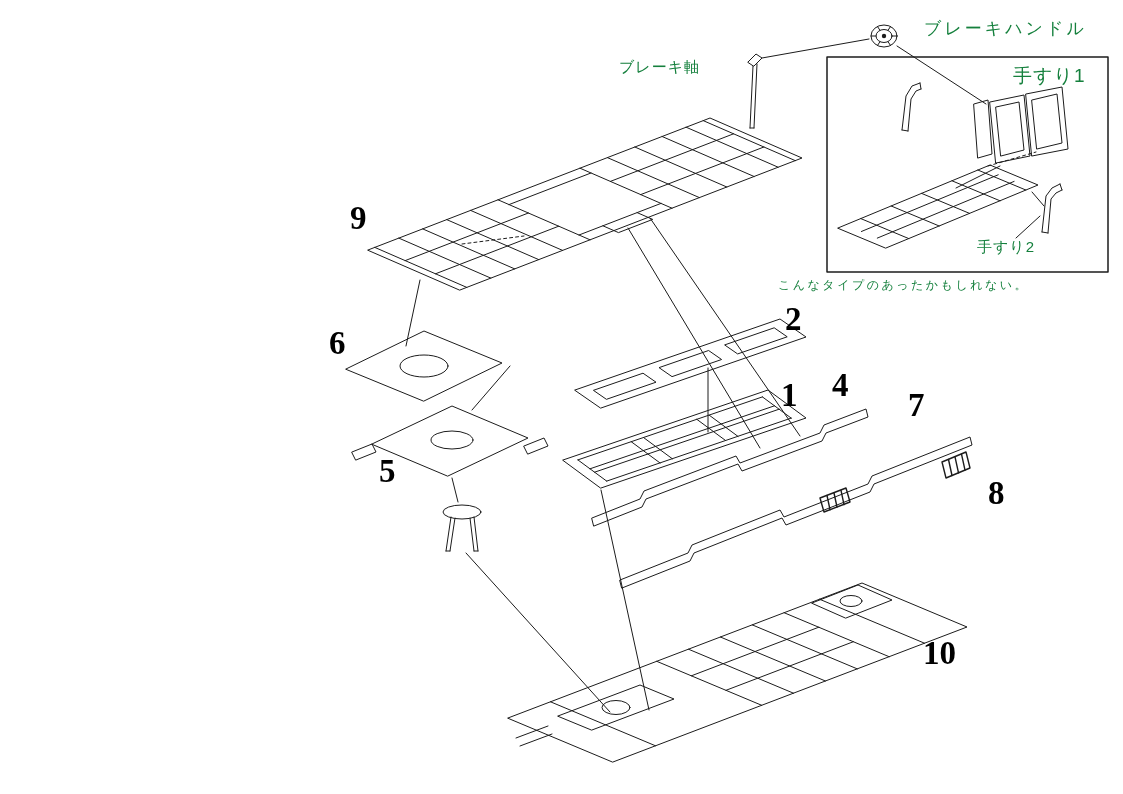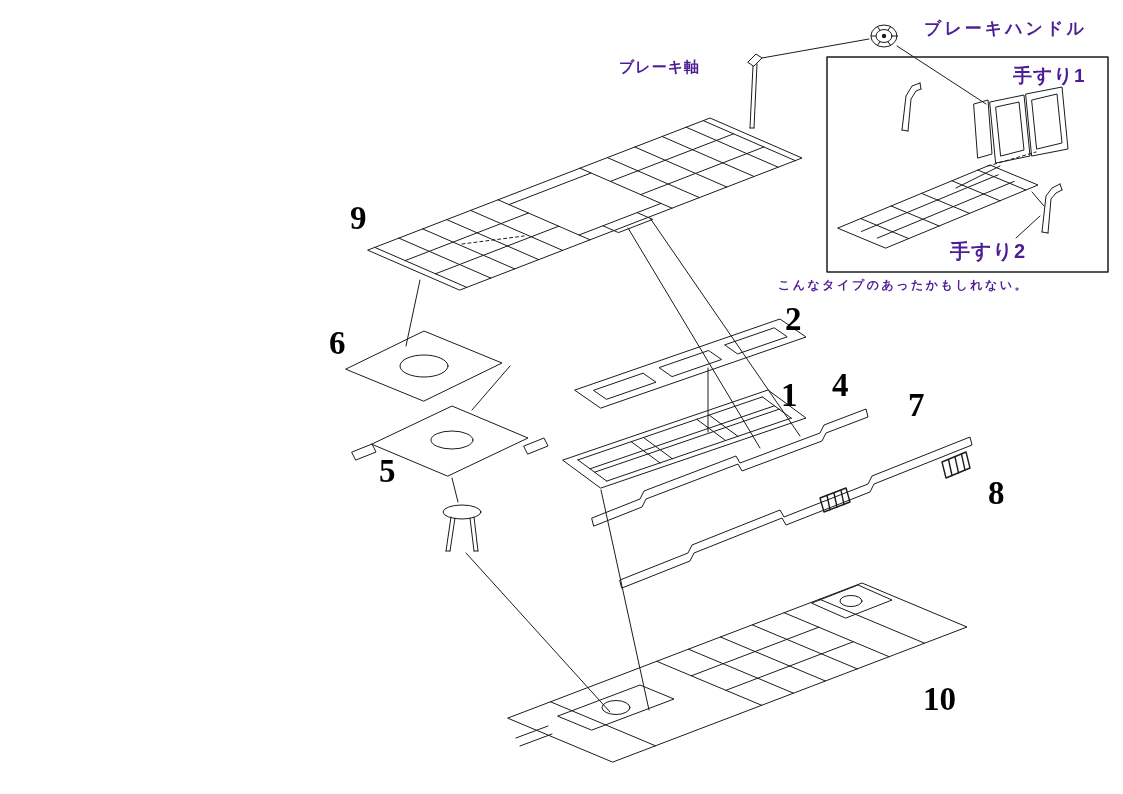--- a/index.html
+++ b/index.html
@@ -2,21 +2,21 @@
 <html><head>
 <meta charset="utf-8">
 <style>
   html,body{margin:0;padding:0;background:#fff;}
   #stage{
     position:relative;width:1123px;height:794px;background:#ffffff;
     overflow:hidden;font-family:"Liberation Sans",sans-serif;
   }
   #lineart{position:absolute;left:0;top:0;}
   .label{
-    position:absolute;color:#4c1d95;font-weight:700;white-space:nowrap;
+    position:absolute;color:#15803d;font-weight:400;white-space:nowrap;
     font-family:"Liberation Sans",sans-serif;
   }
   .num{
     position:absolute;color:#000;font-family:"Liberation Serif",serif;
     font-weight:700;font-size:33px;line-height:1;white-space:nowrap;
   }
 </style>
 </head>
 <body>
 
@@ -151,27 +151,27 @@
 
     </g>
   </svg>
 
   <div class="label" style="left:924px;top:17px;font-size:17px;letter-spacing:3px;">ブレーキハンドル</div>
 
   <div class="label" style="left:619px;top:58px;font-size:15px;letter-spacing:1px;">ブレーキ軸</div>
 
   <div class="label" style="left:1013px;top:63px;font-size:19px;letter-spacing:1px;">手すり1</div>
 
-  <div class="label" style="left:950px;top:238px;font-size:20px;letter-spacing:1px;text-align:right;">手すり2</div>
+  <div class="label" style="left:977px;top:238px;font-size:15px;letter-spacing:1px;text-align:right;">手すり2</div>
 
   <div class="label" style="left:778px;top:277px;font-size:12px;letter-spacing:2.5px;">こんなタイプのあったかもしれない。</div>
 
   <div class="num" style="left:350px;top:202px;">9</div>
   <div class="num" style="left:329px;top:327px;">6</div>
   <div class="num" style="left:379px;top:455px;">5</div>
   <div class="num" style="left:785px;top:303px;">2</div>
   <div class="num" style="left:781px;top:379px;">1</div>
   <div class="num" style="left:832px;top:369px;">4</div>
   <div class="num" style="left:908px;top:389px;">7</div>
   <div class="num" style="left:988px;top:477px;">8</div>
-  <div class="num" style="left:923px;top:637px;margin-top:46px;">10</div>
+  <div class="num" style="left:923px;top:637px;">10</div>
 
 </div>
 
 </body></html>

